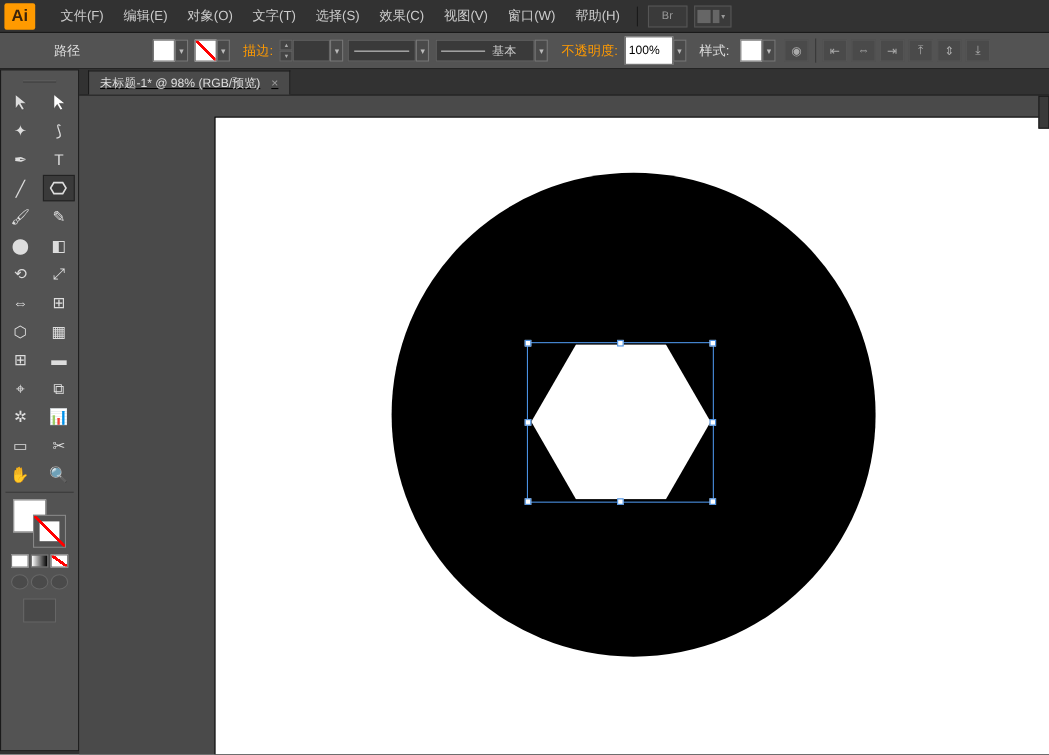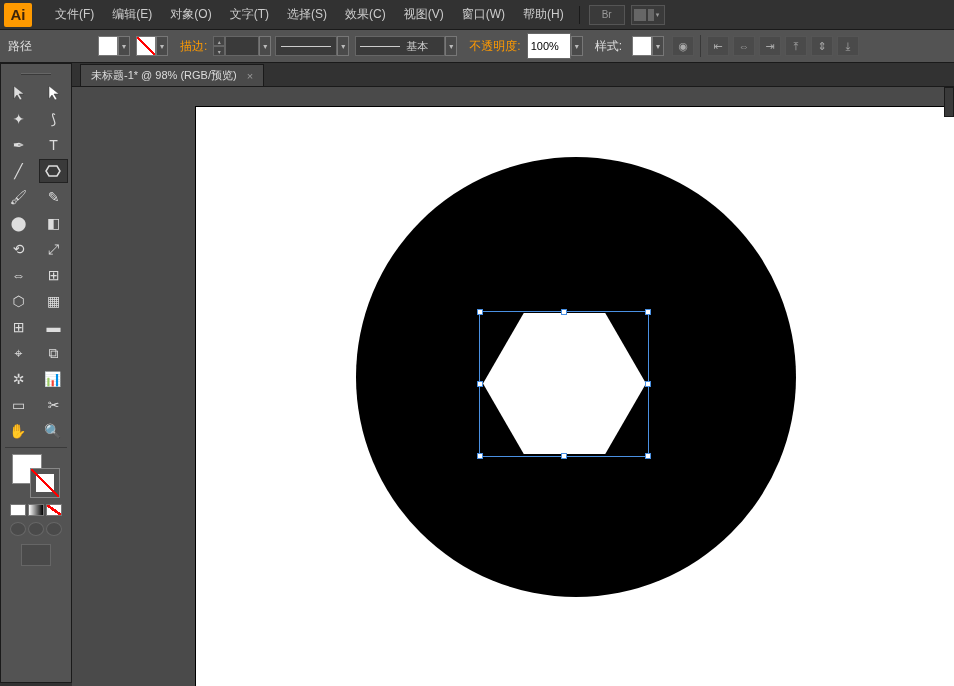--- a/index.html
+++ b/index.html
@@ -10,42 +10,42 @@
 .app-logo { width: 28px; height: 24px; background: #ff9a00; color: #3c240b; font-weight: bold; font-size: 15px; display: flex; align-items: center; justify-content: center; border-radius: 2px; margin-right: 14px; }
 .menu-item { color: #ccc; font-size: 12px; padding: 4px 9px; cursor: pointer; }
 .menu-sep { width: 1px; height: 18px; background: #1a1a1a; margin: 0 6px; }
 .menu-icon-box { width: 36px; height: 20px; border: 1px solid #555; background: #3a3a3a; margin: 0 3px; display: flex; align-items: center; justify-content: center; color: #999; font-size: 10px; cursor: pointer; }
 .menu-dropdown-icon { width: 34px; height: 20px; border: 1px solid #555; background: #3a3a3a; margin: 0 3px; display: flex; align-items: center; color: #999; font-size: 10px; cursor: pointer; }
 .menu-dropdown-icon .sq { width: 12px; height: 12px; background: #666; margin: 0 2px; }
 .menu-dropdown-icon .sq2 { width: 6px; height: 12px; background: #666; }
 
 
 .controlbar { height: 33px; background: #535353; border-bottom: 1px solid #1a1a1a; display: flex; align-items: center; padding: 0 8px; }
-.ctrl-label { color: #ddd; font-size: 12px; margin-right: 10px; }
+.ctrl-label { color: #ddd; font-size: 12px; margin-right: 10px; margin-left: 41px; }
 .ctrl-label-orange { color: #ff9a00; font-size: 12px; margin: 0 6px; }
 .swatch-group { display: flex; align-items: center; margin-right: 6px; }
 .swatch { width: 20px; height: 20px; border: 1px solid #777; cursor: pointer; position: relative; }
 .swatch.white { background: #fff; }
 .swatch.dropdown { width: 12px; background: #4a4a4a; display: flex; align-items: center; justify-content: center; color: #bbb; font-size: 8px; }
 .swatch.none { background: #fff; }
 .swatch.none::after { content: ""; position: absolute; left: 0; top: 0; right: 0; bottom: 0; background: linear-gradient(to top right, transparent 45%, red 45%, red 55%, transparent 55%); }
 .stroke-weight { display: flex; align-items: center; margin-right: 4px; }
 .stroke-weight .input { width: 34px; height: 20px; background: #3a3a3a; border: 1px solid #666; color: #ccc; font-size: 11px; padding: 0 3px; }
 .stroke-weight .arrows { width: 12px; height: 20px; display: flex; flex-direction: column; }
 .stroke-weight .arrows div { flex: 1; background: #444; border: 1px solid #666; font-size: 6px; color: #aaa; display: flex; align-items: center; justify-content: center; cursor: pointer; }
 .profile-swatch { width: 62px; height: 20px; background: #3a3a3a; border: 1px solid #666; cursor: pointer; display: flex; align-items: center; justify-content: center; }
 .profile-line { width: 50px; height: 1px; background: #ccc; }
 .brush-swatch { width: 90px; height: 20px; background: #3a3a3a; border: 1px solid #666; cursor: pointer; display: flex; align-items: center; color: #ccc; font-size: 11px; padding-left: 4px; }
 .brush-swatch .line { width: 40px; height: 1px; background: #ccc; margin-right: 6px; }
 .opacity-input { width: 44px; height: 20px; background: #fff; border: 1px solid #666; color: #000; font-size: 11px; padding: 12px 3px; display: flex; align-items: center; }
 .ctrl-icon { width: 22px; height: 20px; border: 1px solid #555; background: #4a4a4a; margin: 0 2px; display: flex; align-items: center; justify-content: center; color: #aaa; font-size: 11px; cursor: pointer; }
 .vsep { width: 1px; height: 22px; background: #383838; margin: 0 4px; }
 
 
-.tabbar { height: 24px; background: #323232; display: flex; align-items: flex-end; padding-left: 80px; border-bottom: 1px solid #1a1a1a; }
+.tabbar { height: 24px; background: #323232; display: flex; align-items: flex-end; padding-left: 80px; border-bottom: 1px solid #1a1a1a; text-decoration: underline; }
 .doctab { height: 22px; background: #4a4a4a; color: #ddd; font-size: 11px; padding: 0 10px; display: flex; align-items: center; border: 1px solid #1a1a1a; border-bottom: none; cursor: pointer; }
 .doctab .close { margin-left: 10px; color: #999; font-size: 11px; cursor: pointer; }
 
 
 .toolbox { position: absolute; left: 0; top: 63px; width: 72px; height: 620px; background: #535353; border: 1px solid #1a1a1a; padding-top: 6px; }
 .tool-grip { height: 8px; display: flex; align-items: center; justify-content: center; margin-bottom: 2px; }
 .tool-grip div { width: 30px; height: 2px; background: #3a3a3a; border-top: 1px solid #666; }
 .tool-row { display: flex; }
 .tool { width: 30px; height: 24px; margin: 1px 3px; display: flex; align-items: center; justify-content: center; cursor: pointer; color: #ddd; font-size: 14px; }
 .tool.selected { background: #3a3a3a; border: 1px solid #222; }

